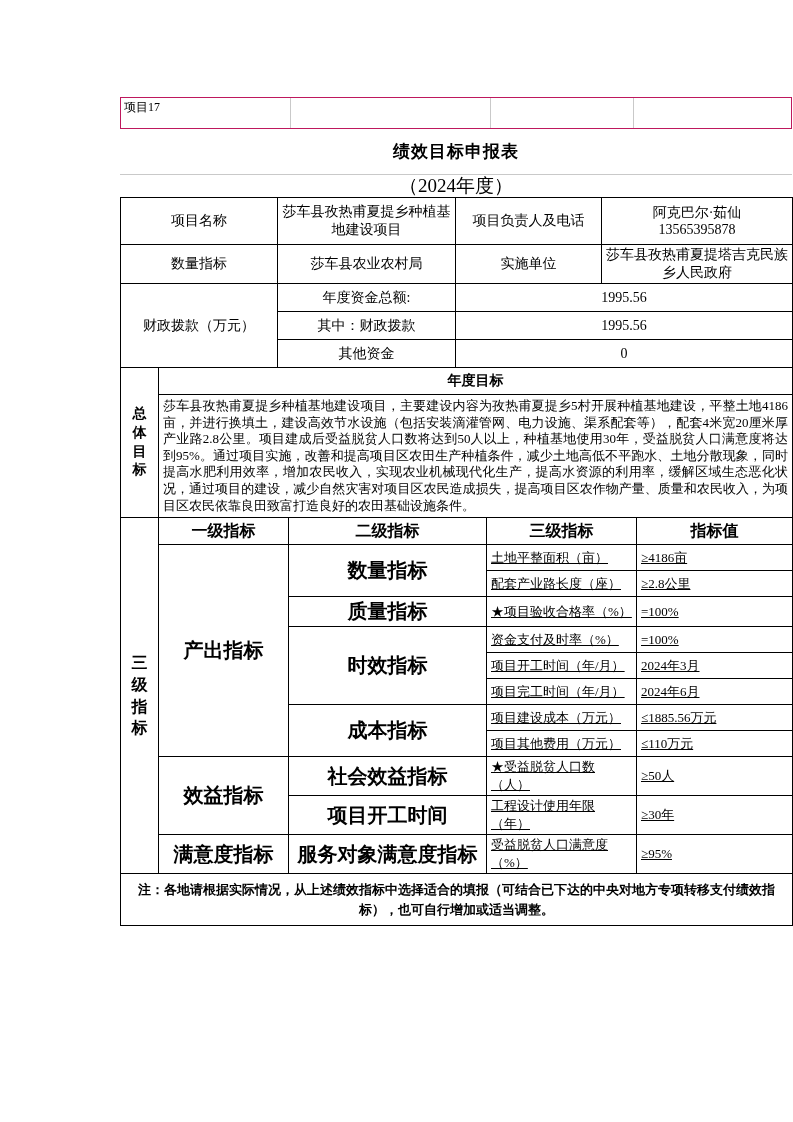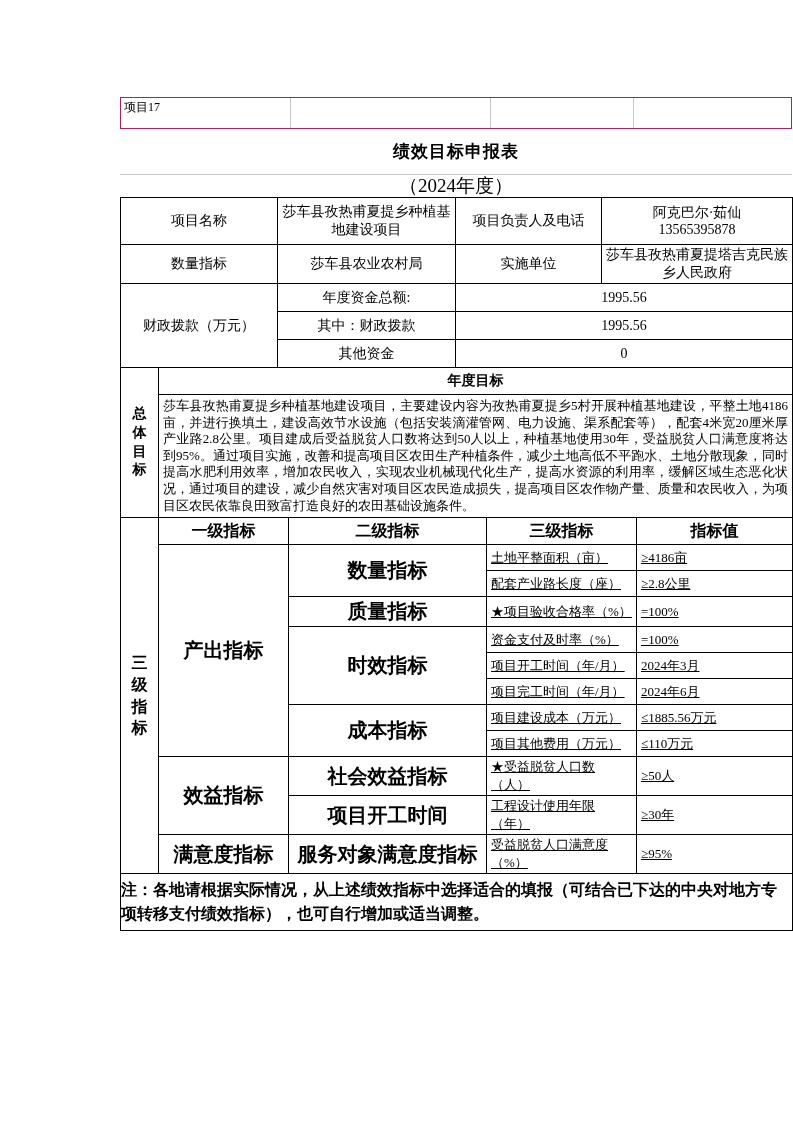--- a/index.html
+++ b/index.html
@@ -46,21 +46,21 @@
   .tB td.hdr{height:27px;font-weight:bold;}
   .tB td.para{font-weight:normal;}
 
   
   .tC td{height:26px;font-size:13px;}
   .tC tr.hrow td{height:27px;font-weight:bold;font-size:16px;}
   .tC td.l1,.tC td.l2{font-weight:bold;font-size:20px;}
   .tC td.l3,.tC td.val{text-align:left;padding-left:4px;text-decoration:underline;}
 
   
-  .tD td{font-weight:bold;font-size:16px;text-align:left;line-height:1.5;
+  .tD td{font-weight:bold;font-size:13px;text-align:center;line-height:1.5;
     padding:4px 0;height:52px;vertical-align:middle;}
 </style>
 </head>
 <body>
 
 <div class="content">
 
   <div class="sheet-row">
     <div class="cell c1">项目17</div>
     <div class="cell c2"></div>

